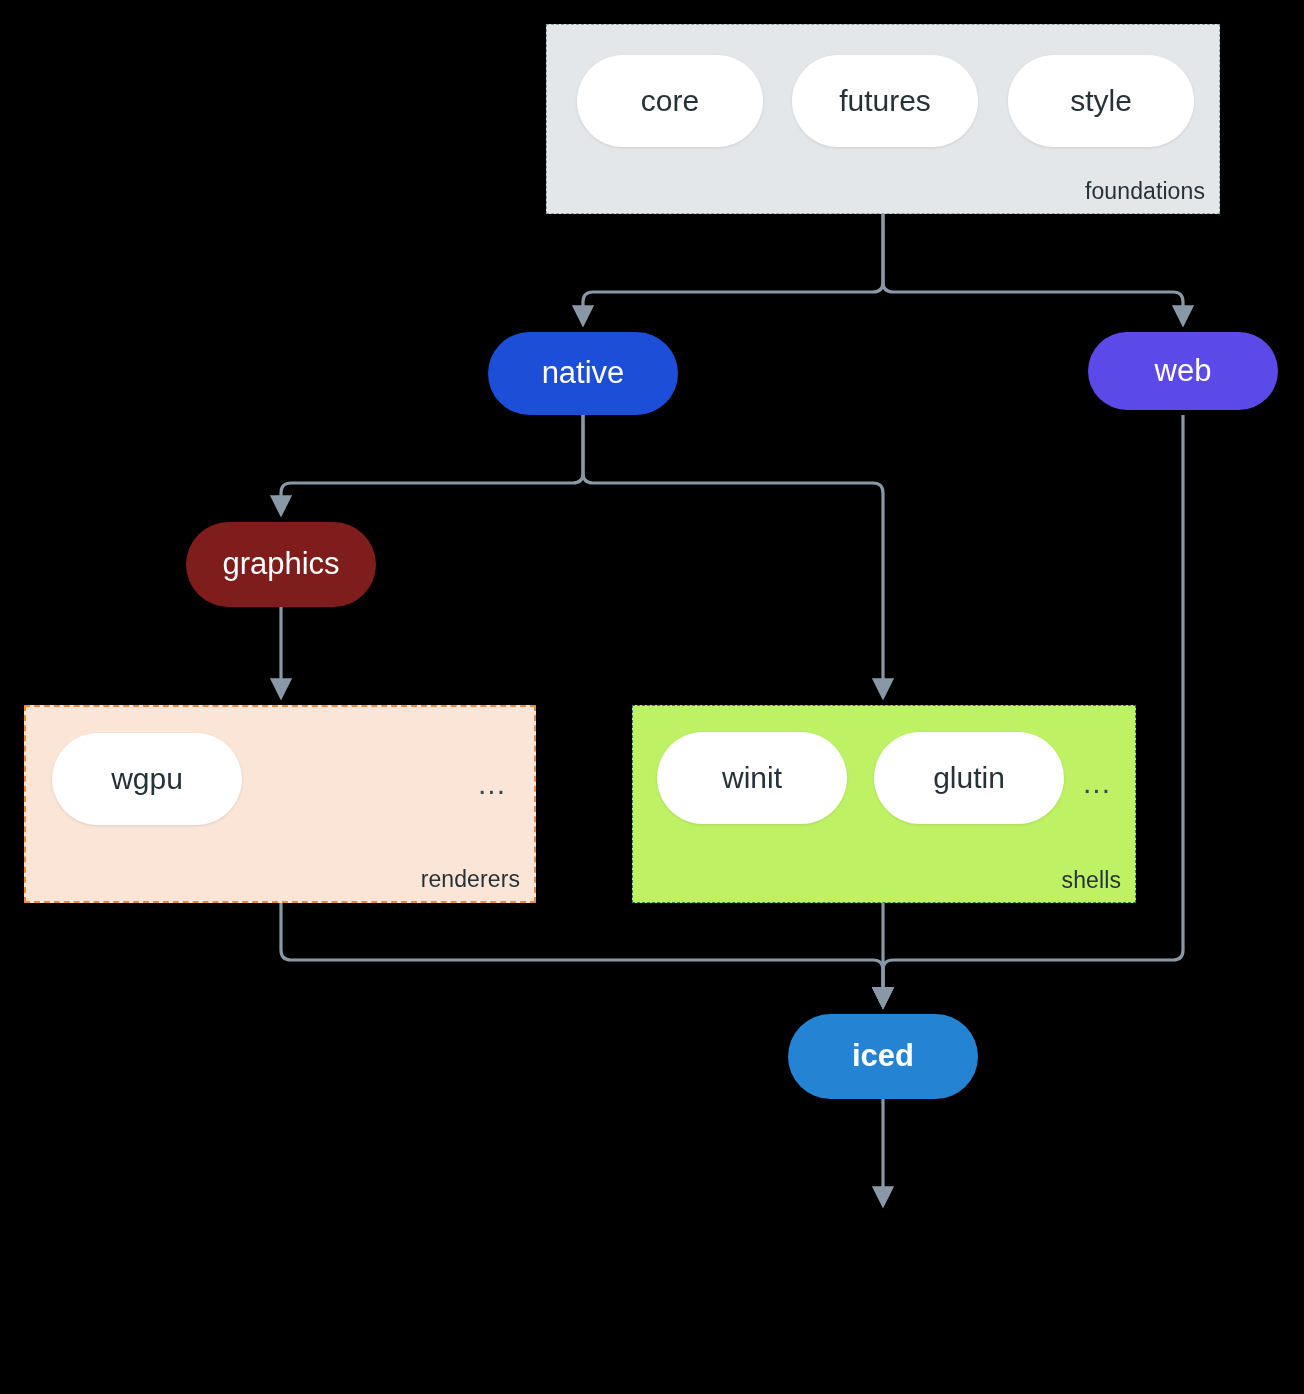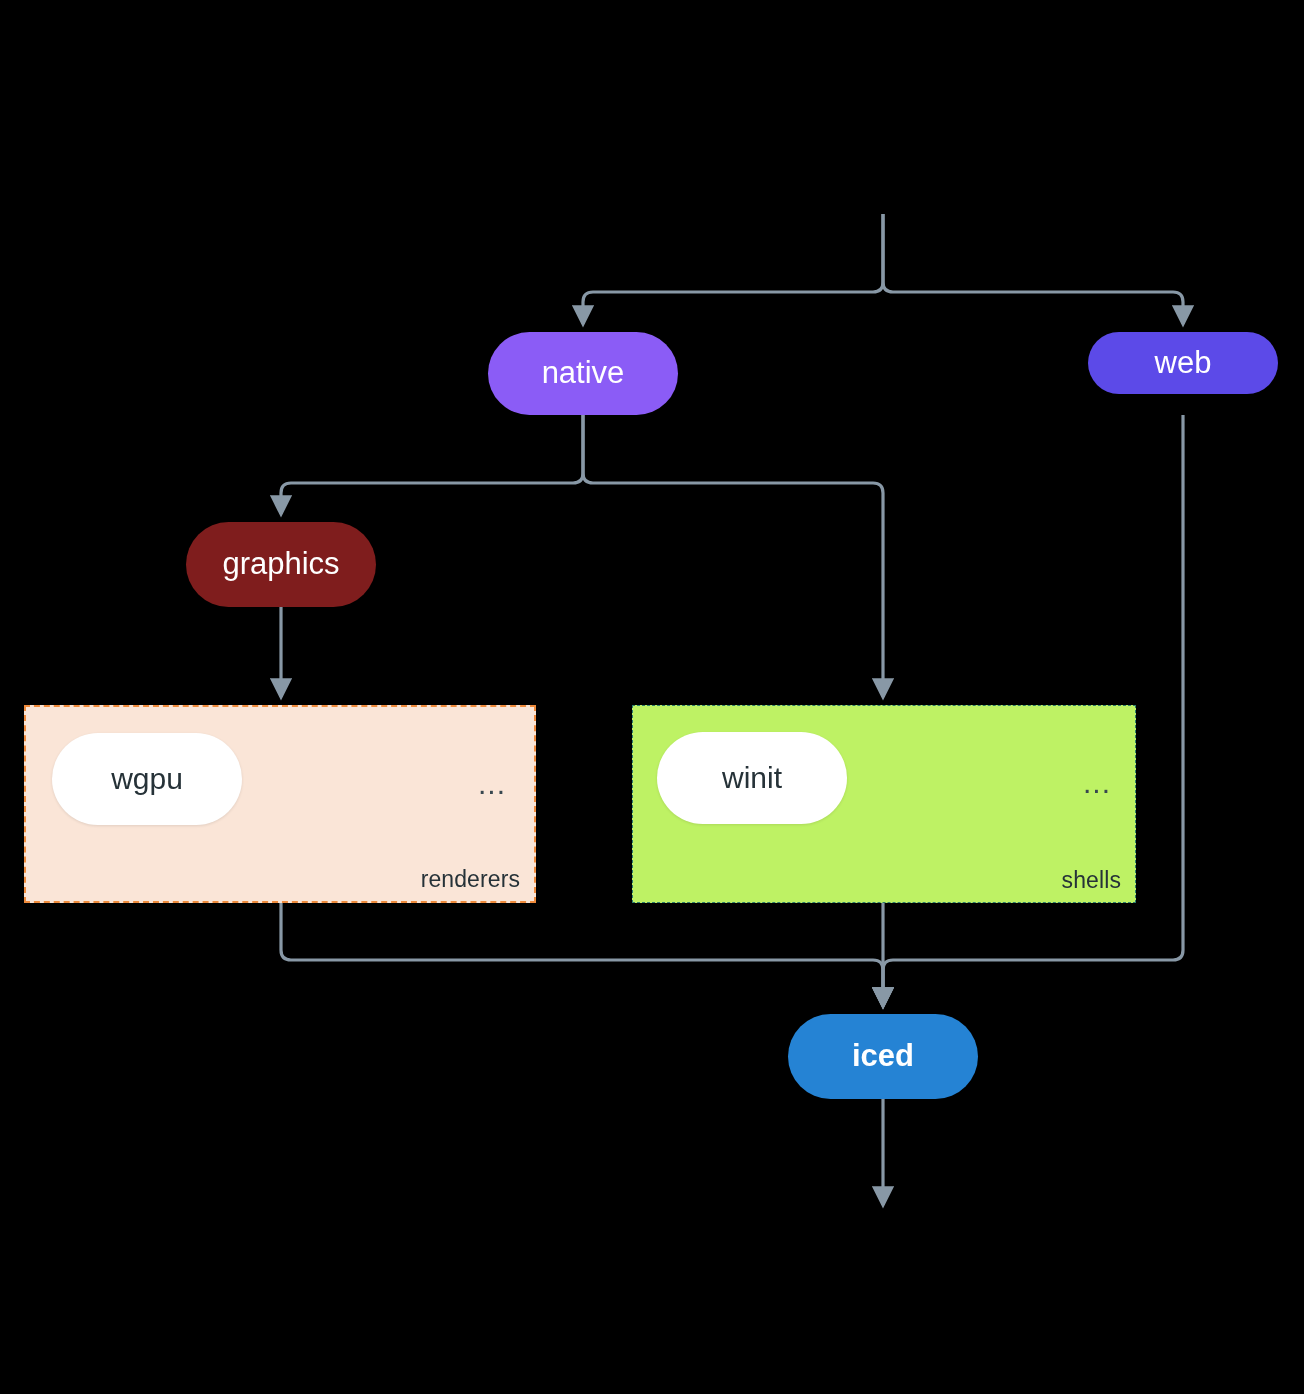--- a/index.html
+++ b/index.html
@@ -80,22 +80,22 @@
     color: #37474f;
     letter-spacing: 1px;
     line-height: 1;
   }
   
   .pill {
     border-radius: 48px;
     font-size: 31px;
     color: #ffffff;
   }
-  .node-native { left: 488px; top: 332px; width: 190px; height: 83px; background: #8b5cf6; }
-  .node-web    { left: 1088px; top: 332px; width: 190px; height: 62px; background: #5c4ae8; }
+  .node-native { left: 488px; top: 332px; width: 190px; height: 83px; background: #1d4ed8; }
+  .node-web    { left: 1088px; top: 332px; width: 190px; height: 78px; background: #5c4ae8; }
   .node-graphics { left: 186px; top: 522px; width: 190px; height: 85px; background: #7f1d1d; }
   .node-iced   { left: 788px; top: 1014px; width: 190px; height: 85px; background: #2583d4; font-weight: bold; }
   
   .node-app {
     left: 720px; top: 1213px; width: 325px; height: 152px;
     background: #d3e6f8;
     border: 2px solid #2b8fe0;
     font-size: 31px;
     color: #263238;
     flex-direction: column;
@@ -124,32 +124,47 @@
       <path d="M 281 607 L 281 697" marker-end="url(#arrow)"></path>
 
       <path d="M 281 903 L 281 950 Q 281 960 291 960 L 873 960 Q 883 960 883 970 L 883 1006" marker-end="url(#arrow)"></path>
       <path d="M 883 903 L 883 1006" marker-end="url(#arrow)"></path>
       <path d="M 1183 415 L 1183 950 Q 1183 960 1173 960 L 893 960 Q 883 960 883 970 L 883 1006" marker-end="url(#arrow)"></path>
 
       <path d="M 883 1099 L 883 1205" marker-end="url(#arrow)"></path>
     </g>
   </svg>
 
+  <div class="group group-foundations">
+    <div class="chip" style="left:30px; top:30px; width:186px; height:92px;">
+      <span>core</span>
+    </div>
+    <div class="chip" style="left:245px; top:30px; width:186px; height:92px;">
+      <span>futures</span>
+    </div>
+    <div class="chip" style="left:461px; top:30px; width:186px; height:92px;">
+      <span>style</span>
+    </div>
+    <div class="group-label">foundations</div>
+  </div>
 
   <div class="group group-renderers">
     <div class="chip" style="left:26px; top:26px; width:190px; height:92px;">
       <span>wgpu</span>
     </div>
     <div class="ellipsis" style="left:452px; top:62px;">...</div>
     <div class="group-label">renderers</div>
   </div>
 
   <div class="group group-shells">
     <div class="chip" style="left:24px; top:26px; width:190px; height:92px;">
       <span>winit</span>
+    </div>
+    <div class="chip" style="left:241px; top:26px; width:190px; height:92px;">
+      <span>glutin</span>
     </div>
     <div class="ellipsis" style="left:450px; top:62px;">...</div>
     <div class="group-label">shells</div>
   </div>
 
   <div class="node pill node-native">
     <span>native</span>
   </div>
 
   <div class="node pill node-web">

